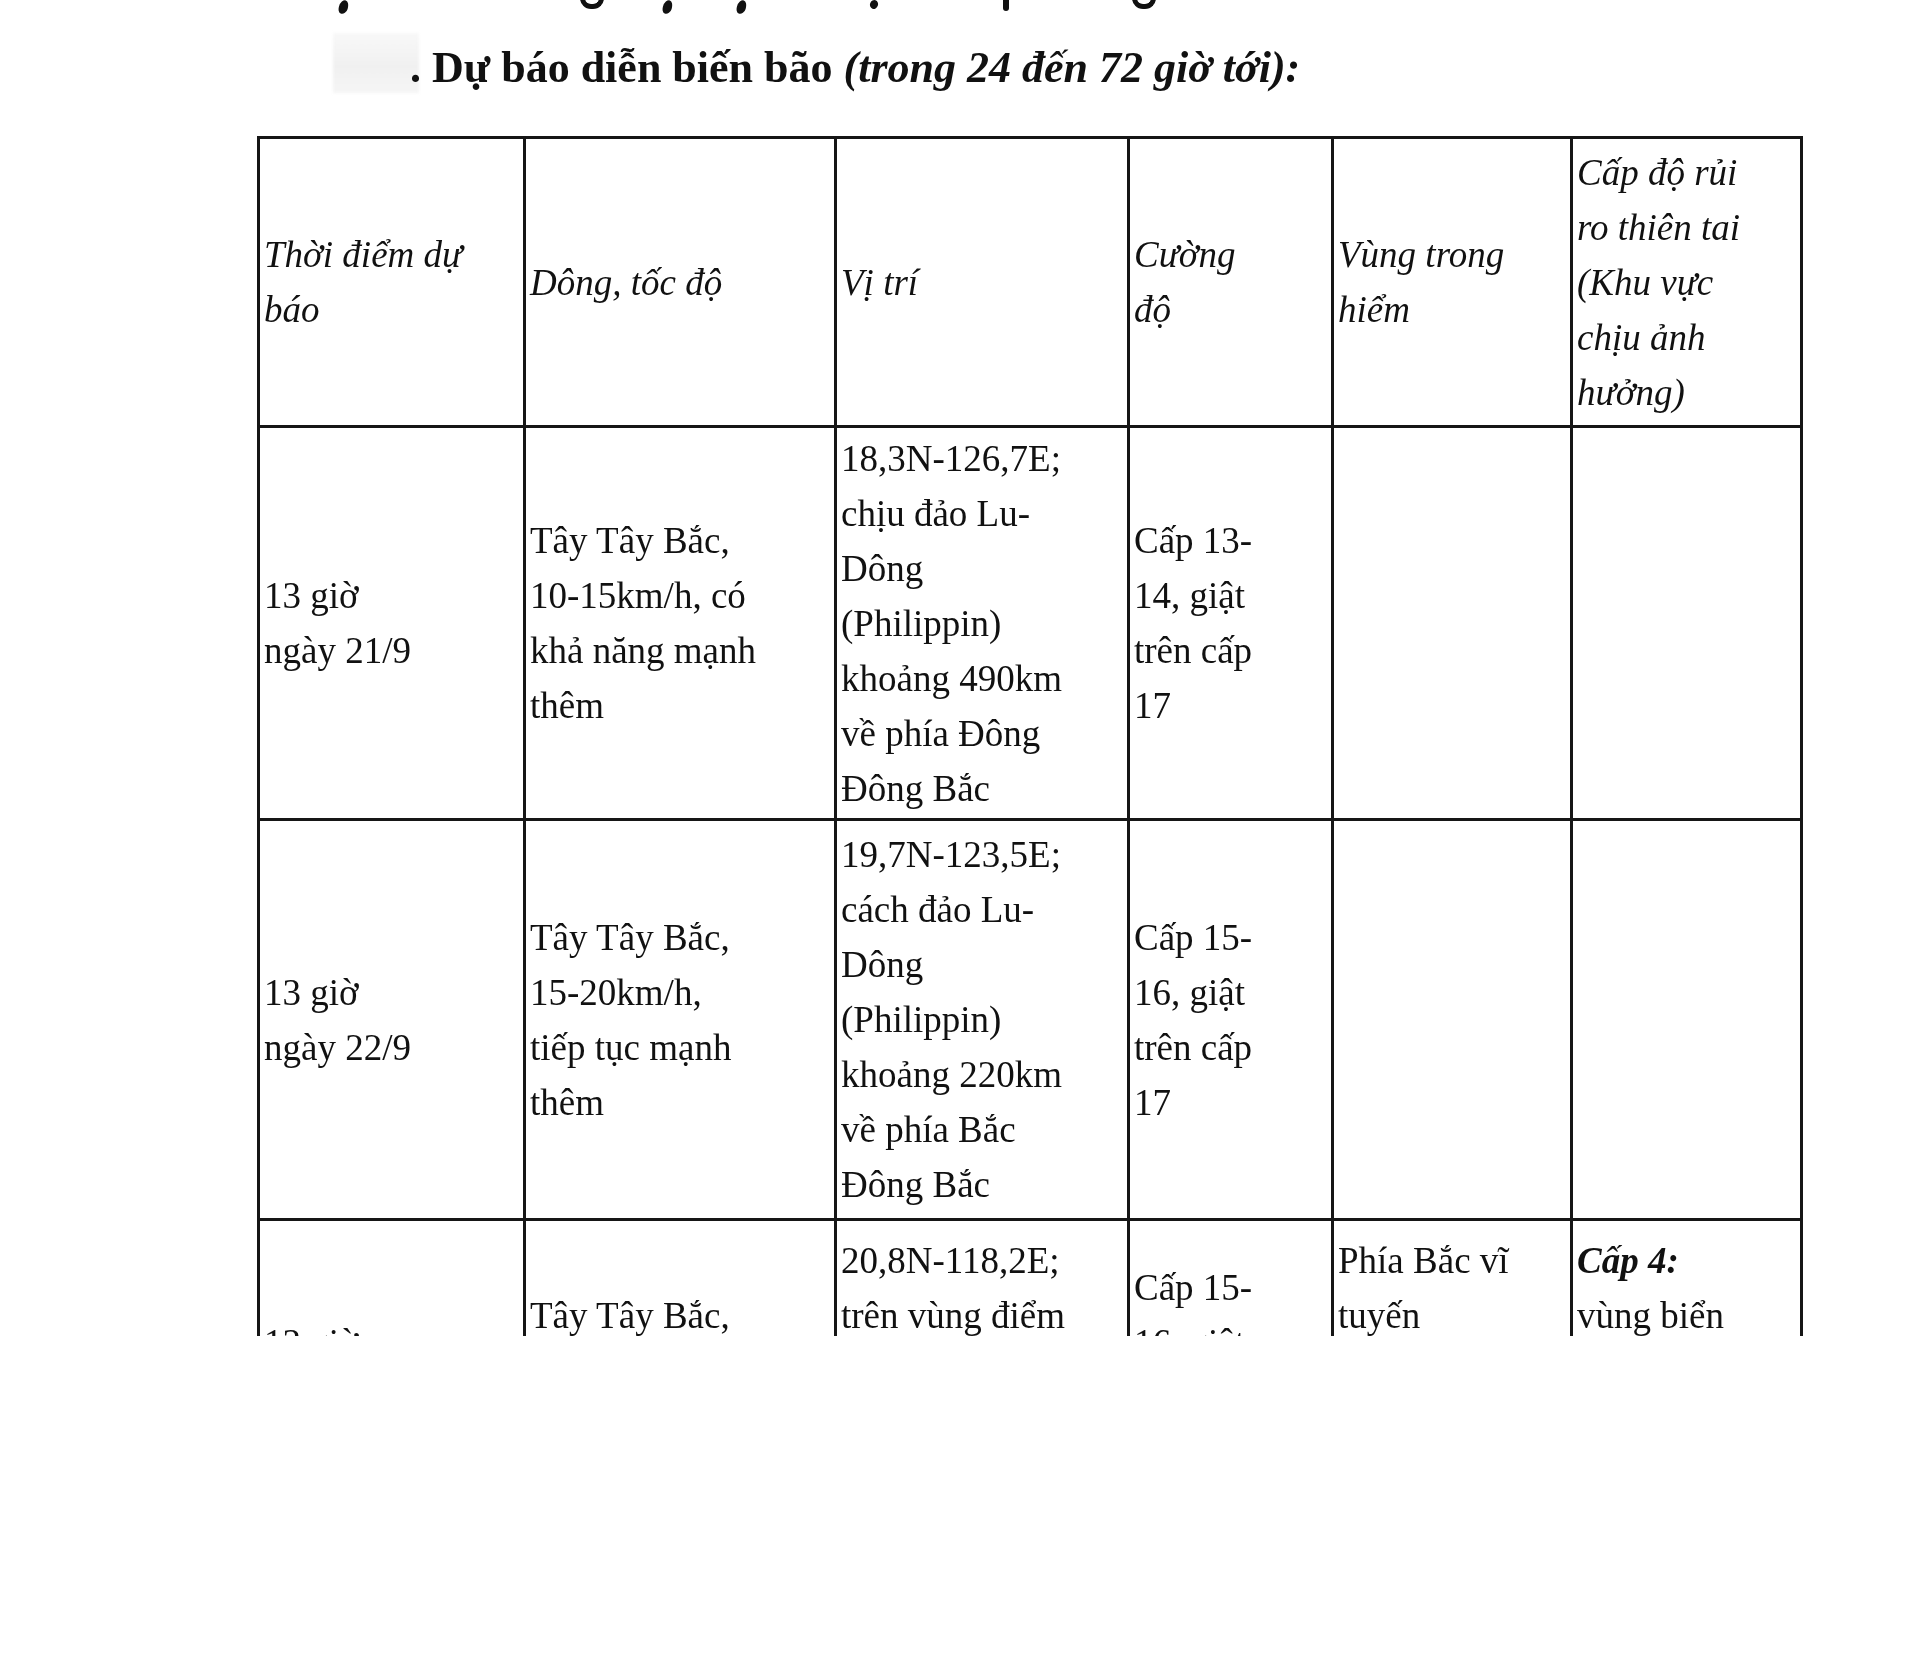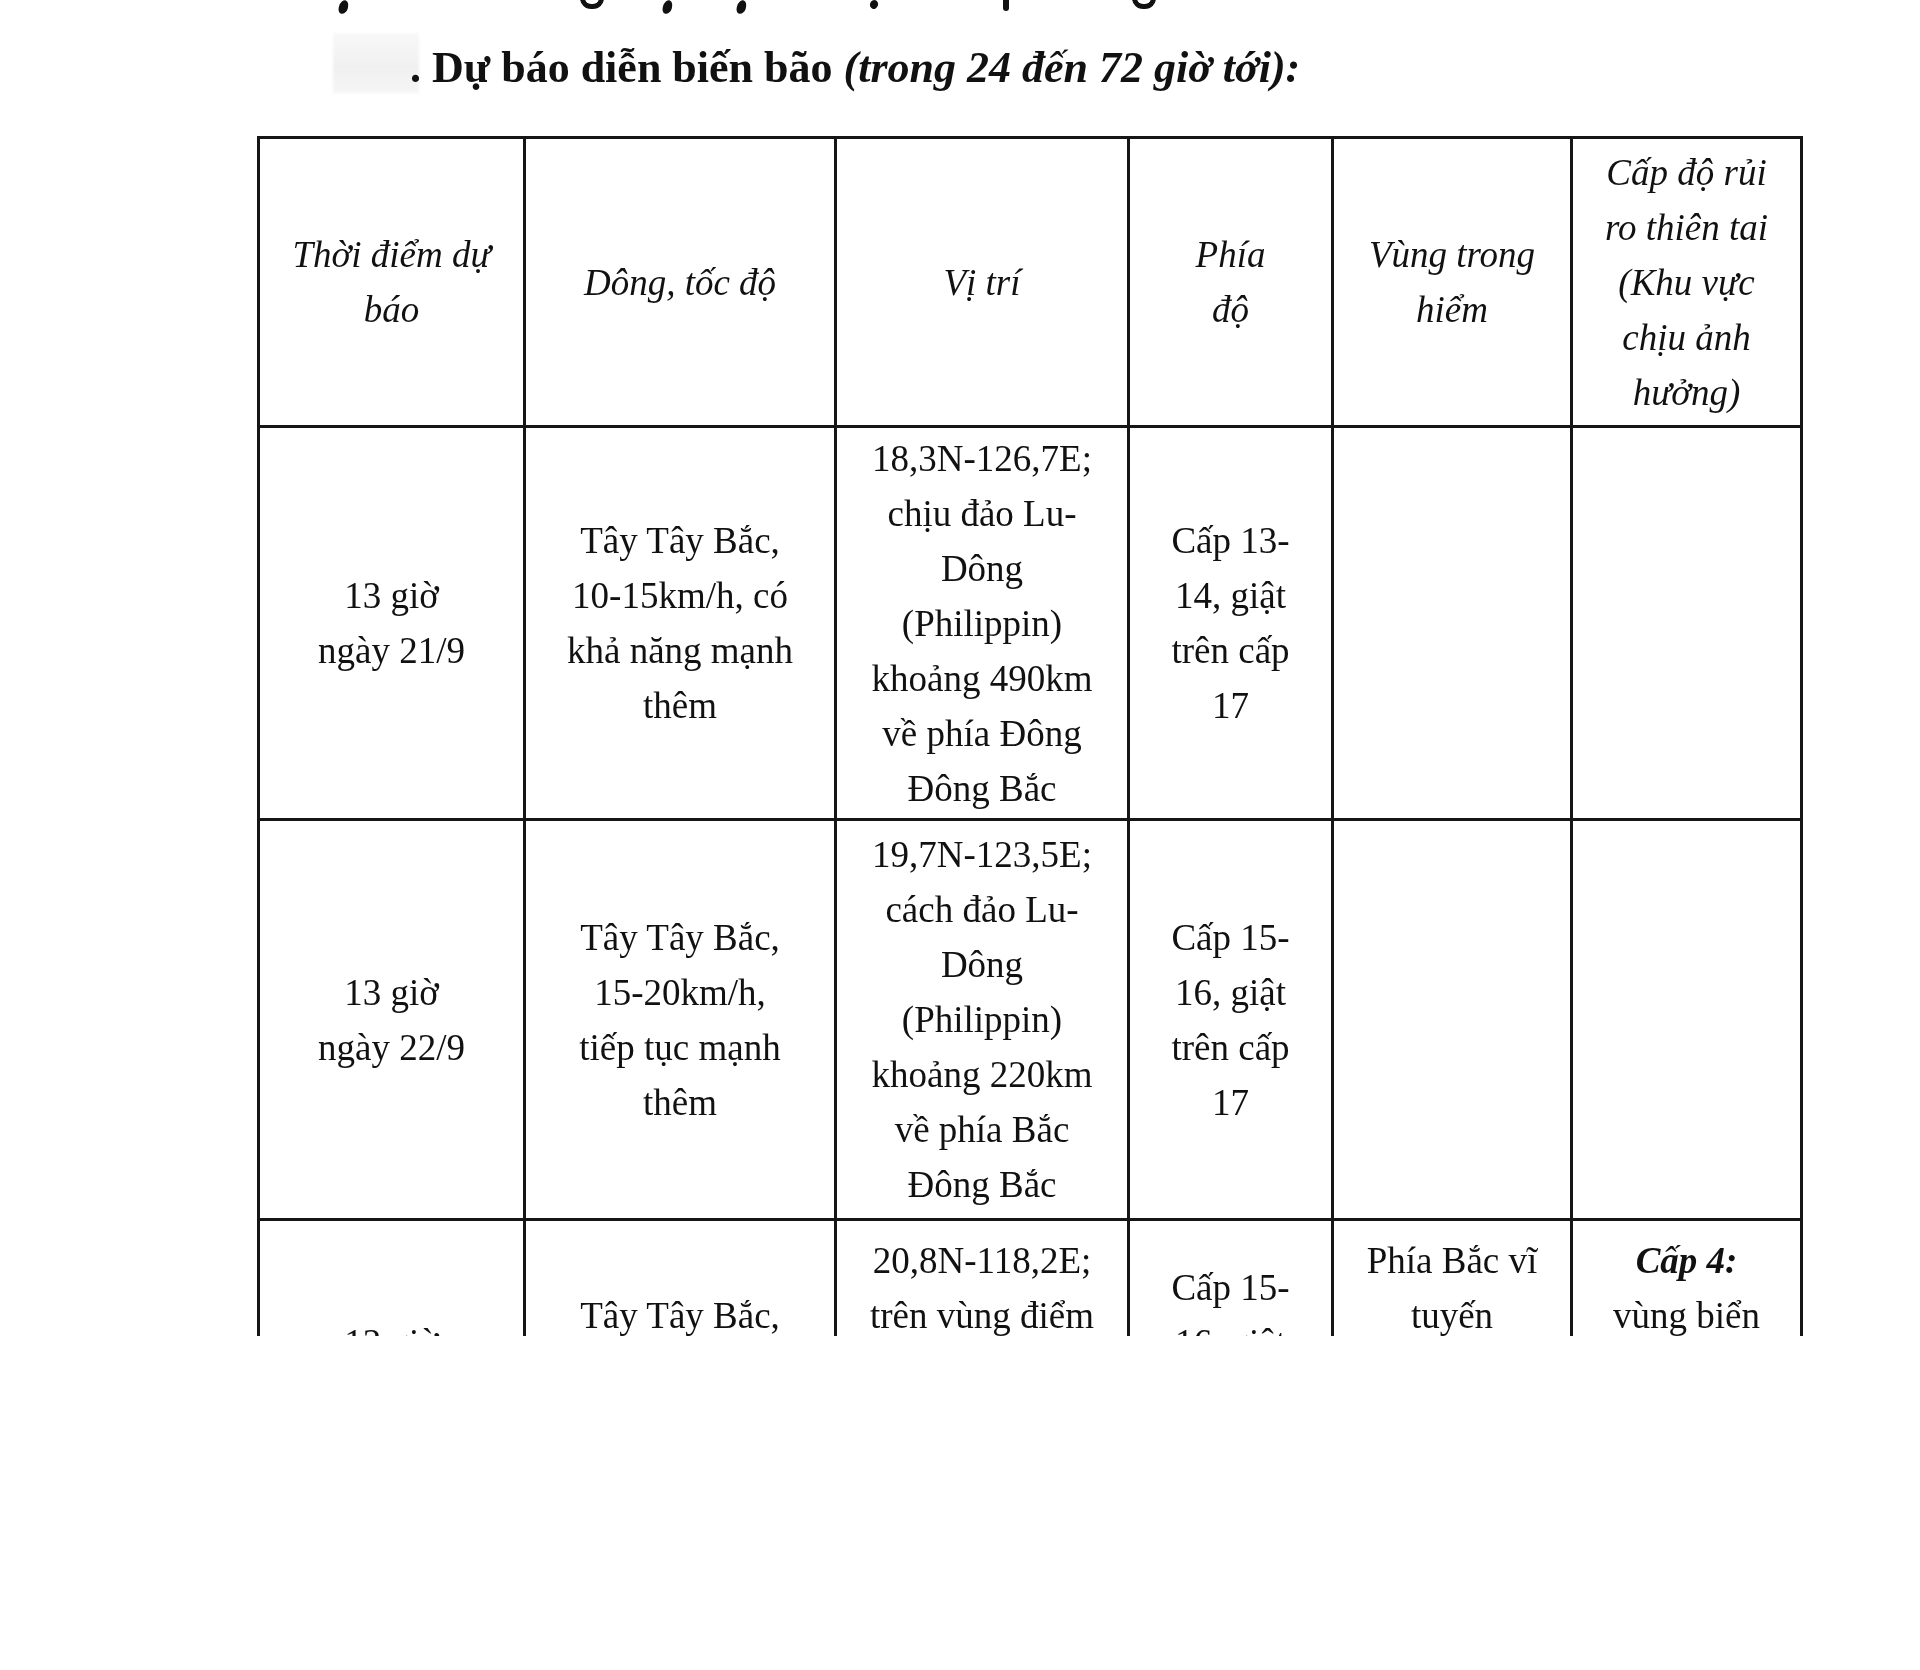--- a/index.html
+++ b/index.html
@@ -25,21 +25,21 @@
     background:linear-gradient(180deg,#f8f8f8 0%,#f0f0f0 55%,#f5f5f5 100%);
     filter:blur(1.5px); }
 
   .title { position:absolute; left:410px; top:42px; font-size:44px; font-weight:bold;
     white-space:nowrap; letter-spacing:0; }
   .title .t-bi { font-style:italic; }
 
   table.forecast { position:absolute; left:257px; top:136px; width:1543px;
     border-collapse:collapse; table-layout:fixed; }
   .forecast th, .forecast td {
-    border:3px solid #161616; text-align:center; vertical-align:middle;
+    border:3px solid #161616; text-align:left; vertical-align:middle;
     font-size:37px; line-height:55px; font-weight:normal; padding:0 4px; overflow:hidden;
   }
   .forecast th { font-style:italic; font-weight:normal; }
   .cell-text { white-space:pre; }
   .bold-lead { font-weight:bold;font-style:italic; }
   tr.hrow  { height:289px; }
   tr.row-1 { height:393px; }
   tr.row-2 { height:400px; }
   tr.row-3 { height:301px; }
 
@@ -81,21 +81,21 @@
             <div class="cell-text">Thời điểm dự
 báo</div>
           </th>
       <th>
             <div class="cell-text">Dông, tốc độ</div>
           </th>
       <th>
             <div class="cell-text">Vị trí</div>
           </th>
       <th>
-            <div class="cell-text">Phía
+            <div class="cell-text">Cường
 độ</div>
           </th>
       <th>
             <div class="cell-text">Vùng trong
 hiểm</div>
           </th>
       <th>
             <div class="cell-text">Cấp độ rủi
 ro thiên tai
 (Khu vực

